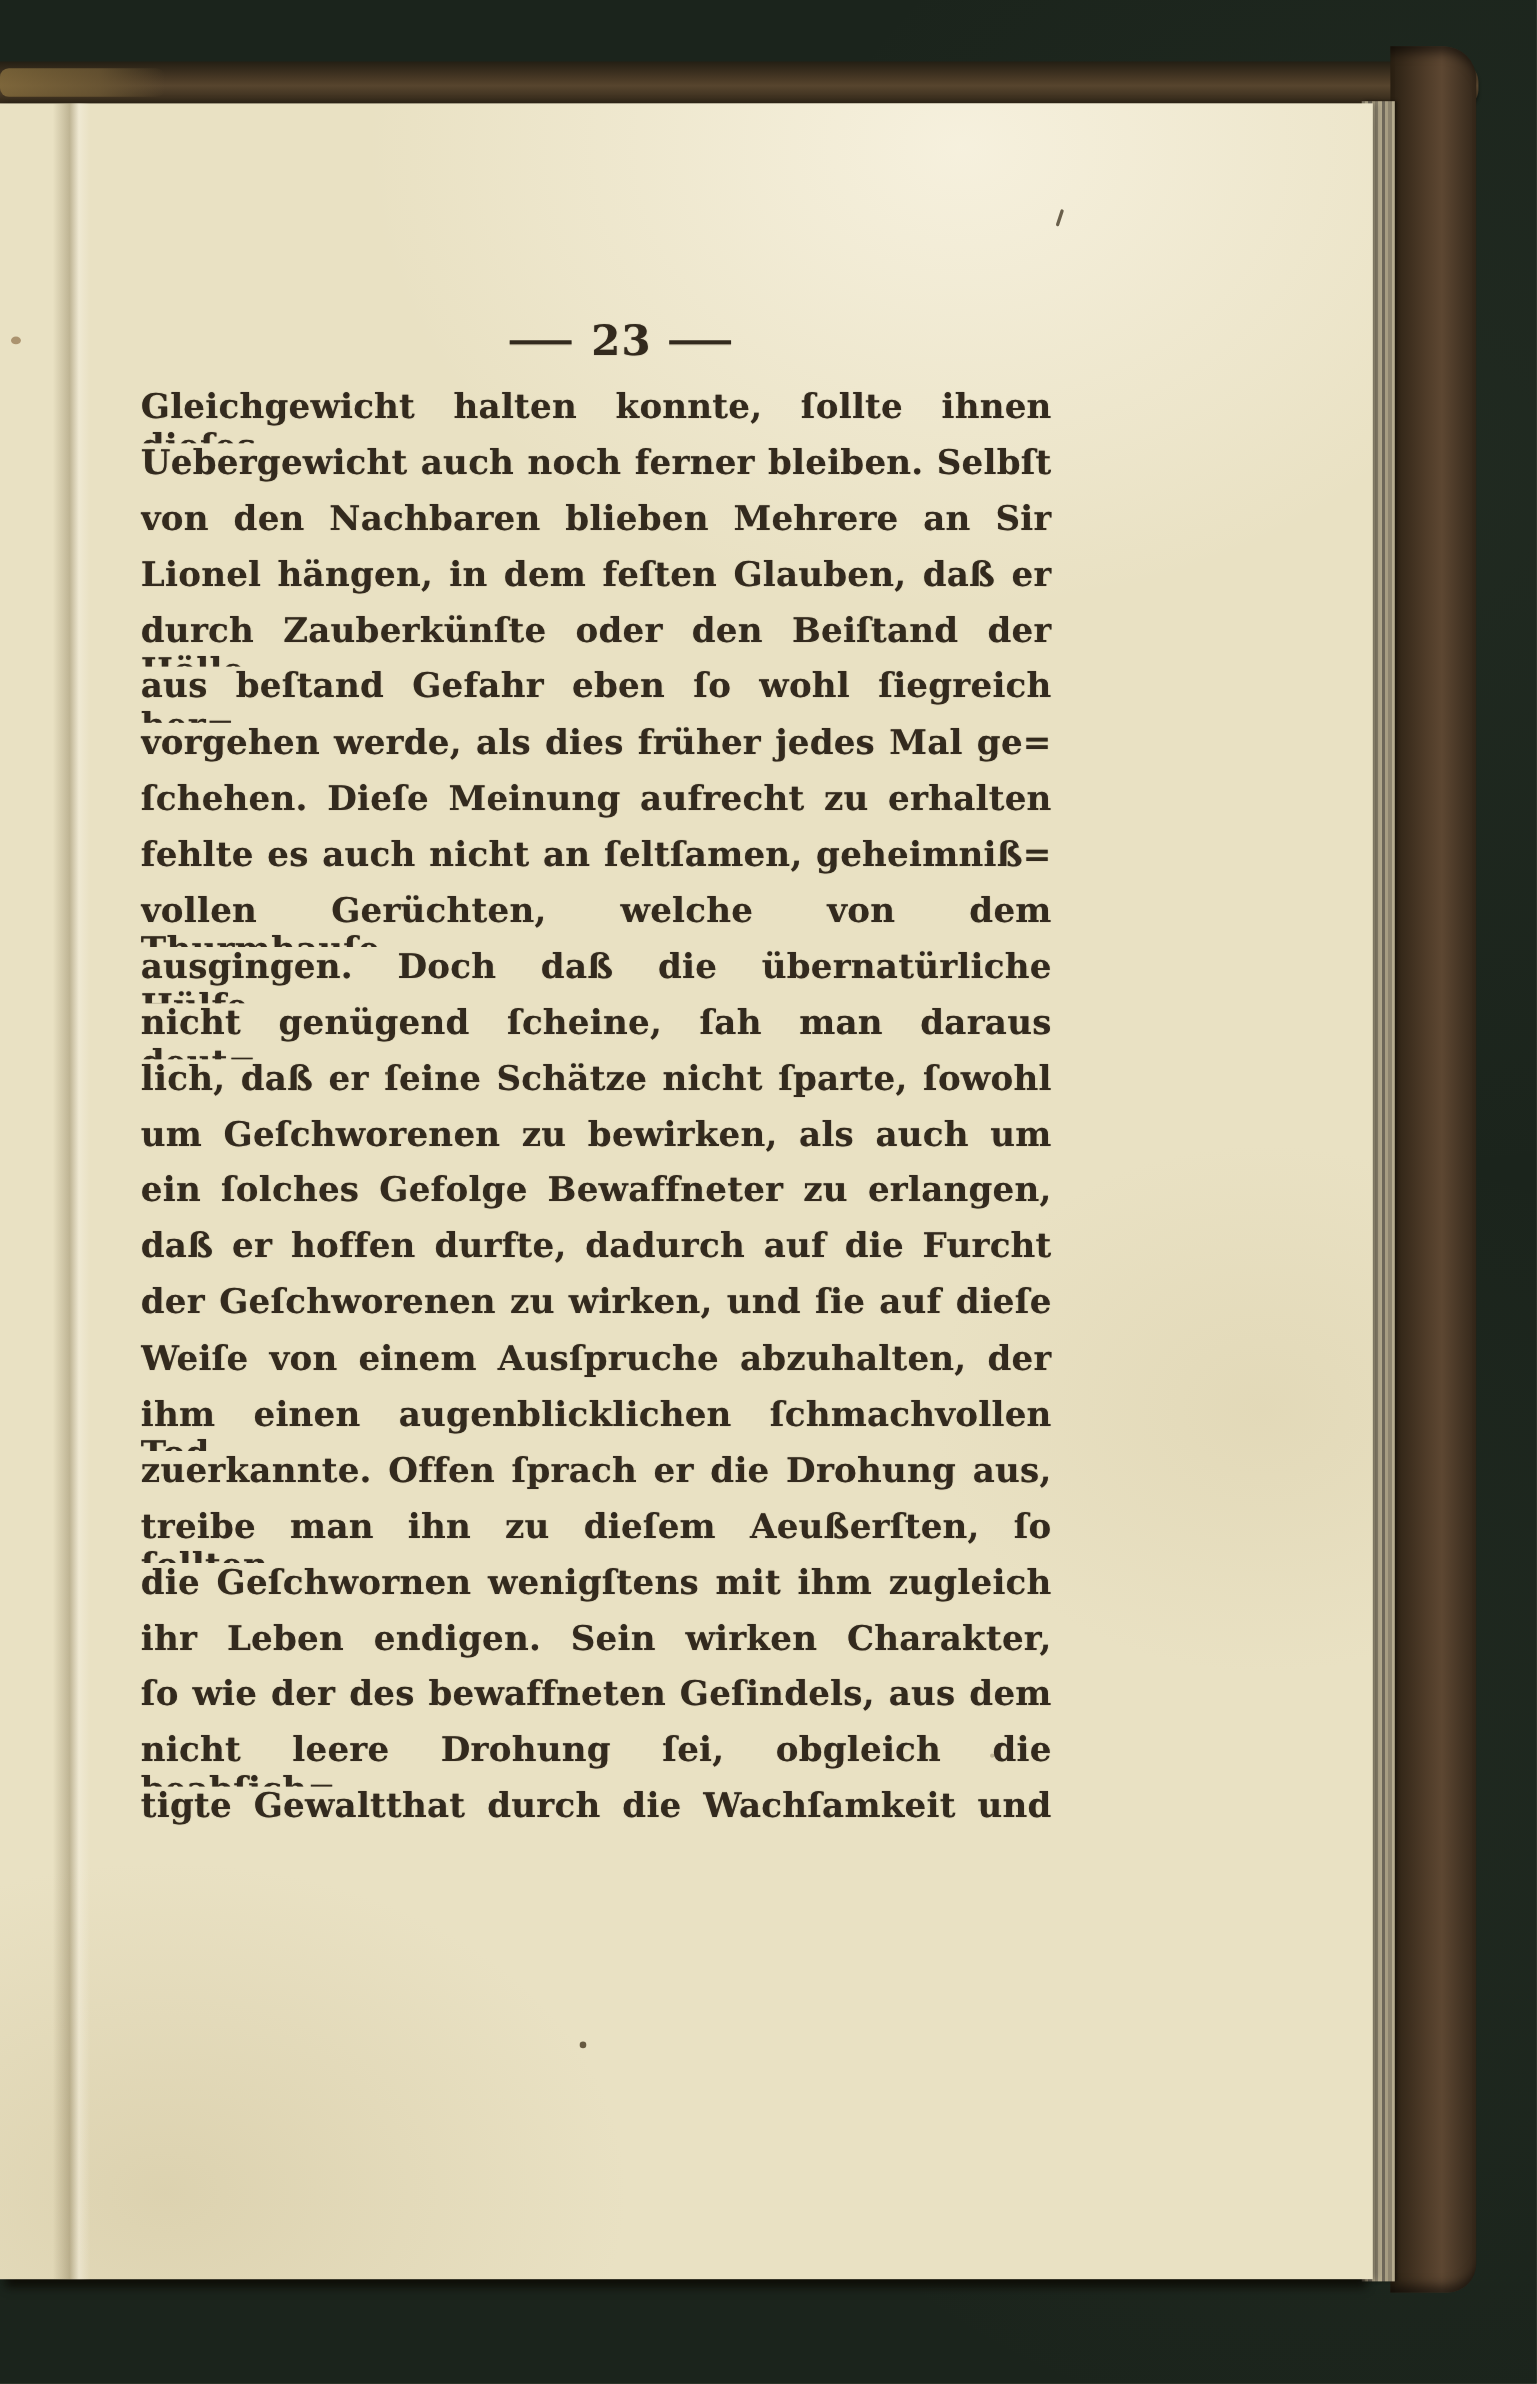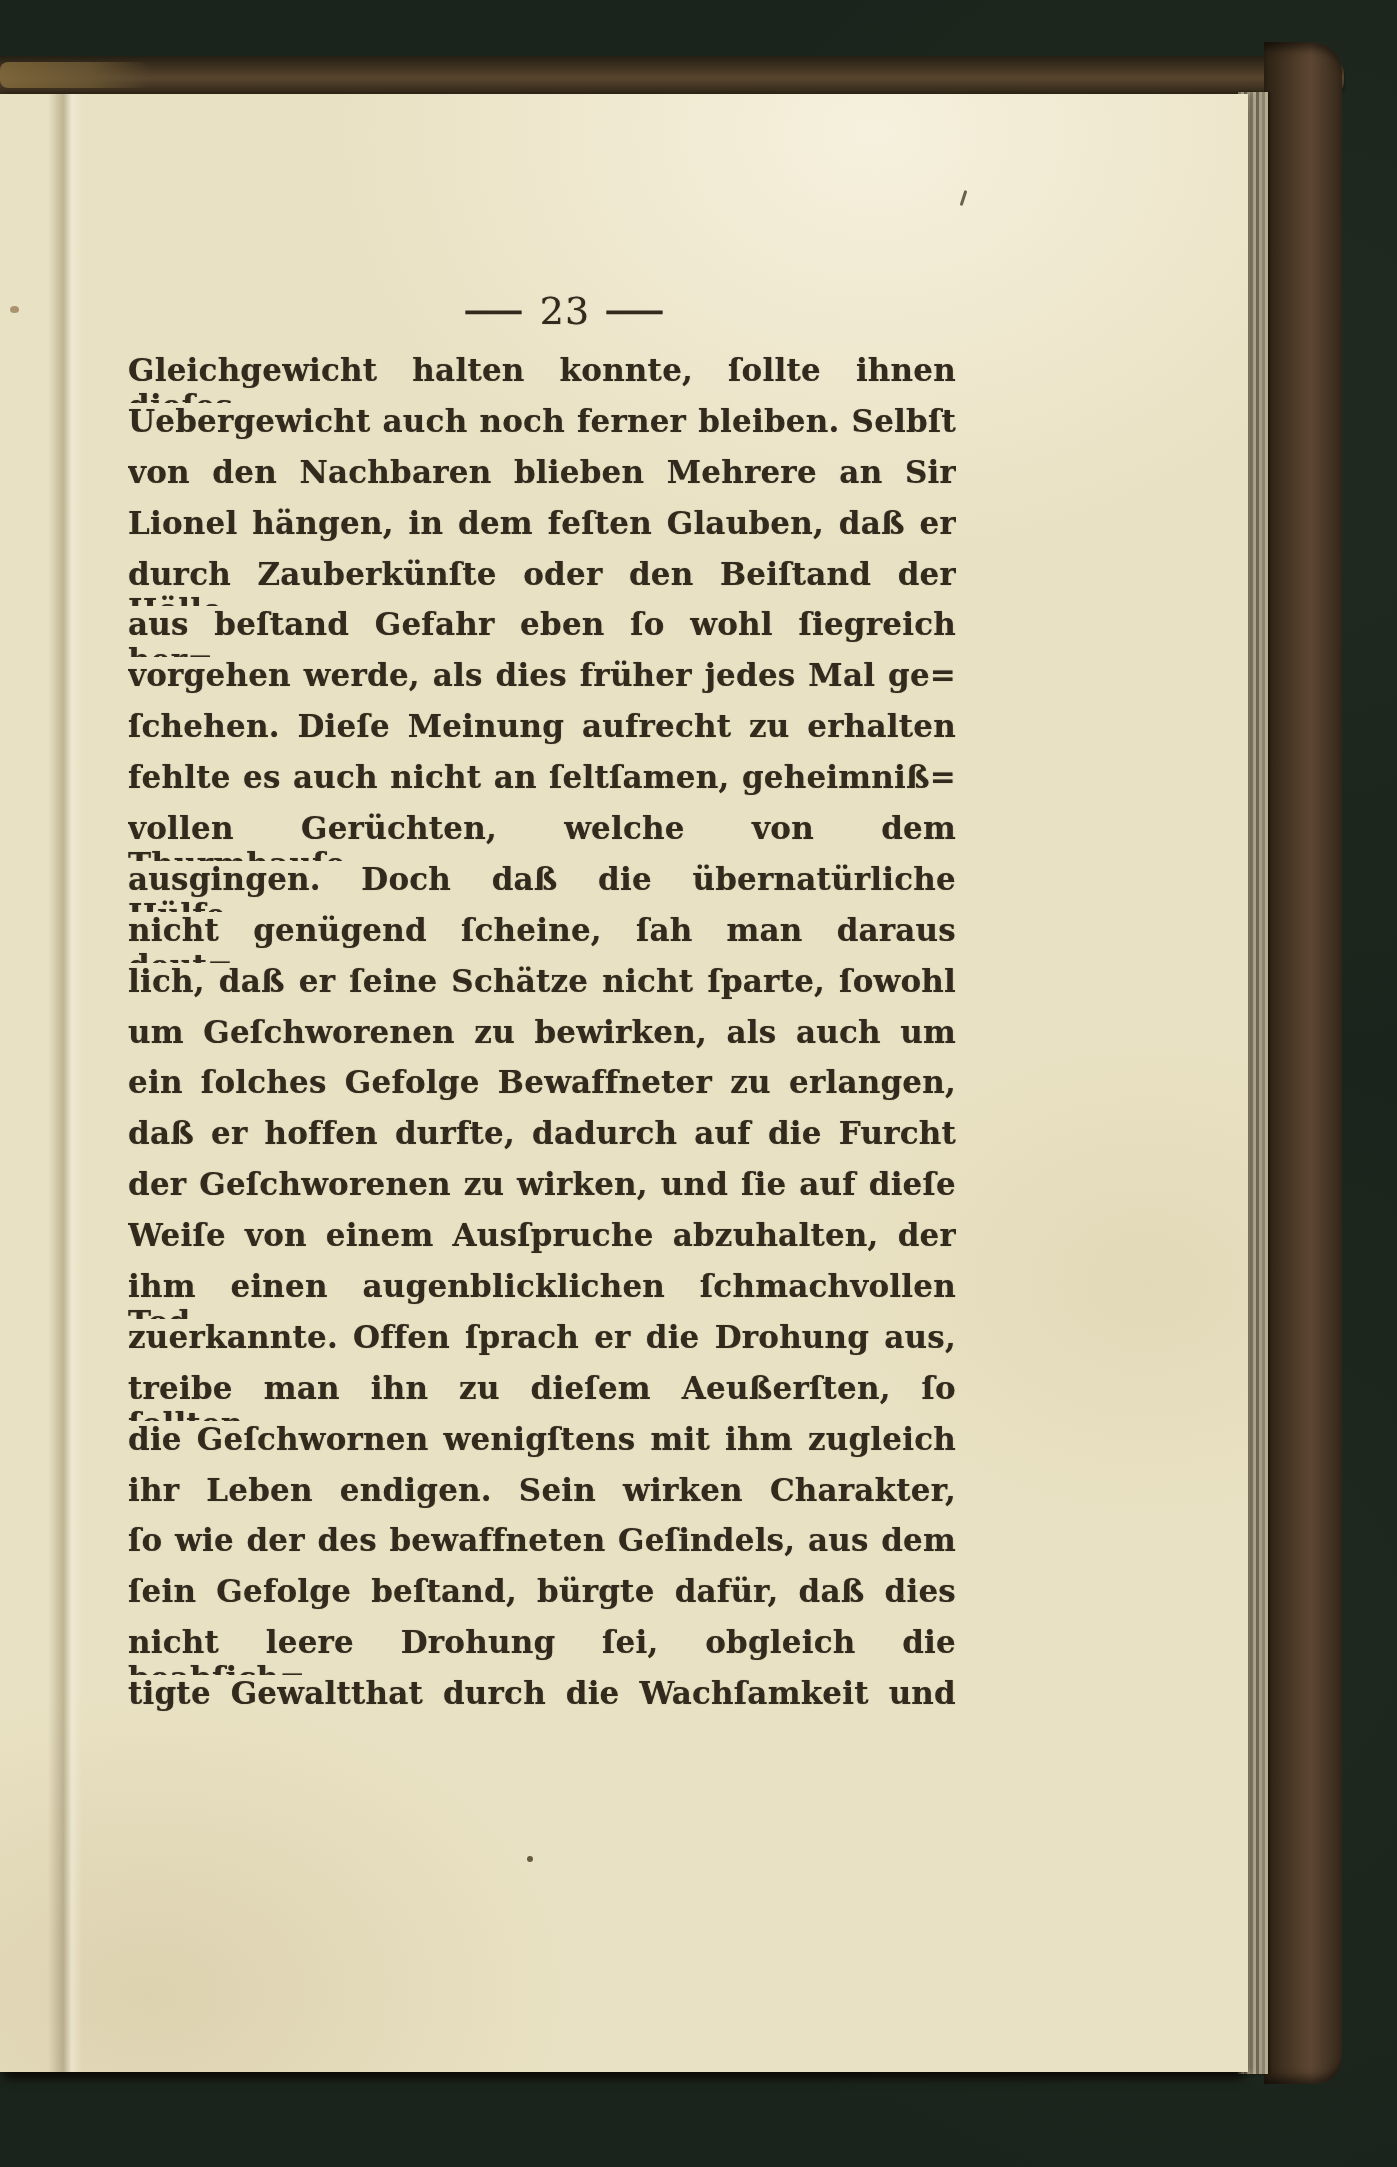--- a/index.html
+++ b/index.html
@@ -72,21 +72,21 @@
     text-align:center;color:var(--ink,#332a1e);
     font-size:38px;line-height:48px;letter-spacing:1px;
     white-space:nowrap;
   }
   .page-header .dash{
     display:inline-block;transform:scaleX(2.1);
     margin:0 30px;font-weight:700;font-size:30px;vertical-align:4px;
     text-shadow:0 1px 0 rgba(50,40,20,.25);
   }
   .page-header .pagenum{
-    font-weight:400;
+    font-weight:700;
     text-shadow:0 0 1px rgba(45,35,18,.5);
   }
 
   
   .text-body{
     position:absolute;left:128px;top:258px;width:828px;
     color:var(--ink,#332a1e);
   }
   .line{
     height:50.9px;
@@ -141,21 +141,20 @@
         <div class="line">ein ſolches Gefolge Bewaffneter zu erlangen,</div>
         <div class="line">daß er hoffen durfte, dadurch auf die Furcht</div>
         <div class="line">der Geſchworenen zu wirken, und ſie auf dieſe</div>
         <div class="line">Weiſe von einem Ausſpruche abzuhalten, der</div>
         <div class="line">ihm einen augenblicklichen ſchmachvollen Tod</div>
         <div class="line">zuerkannte.  Offen ſprach er die Drohung aus,</div>
         <div class="line">treibe man ihn zu dieſem Aeußerſten, ſo ſollten</div>
         <div class="line">die Geſchwornen wenigſtens mit ihm zugleich</div>
         <div class="line">ihr Leben endigen.   Sein wirken Charakter,</div>
         <div class="line">ſo wie der des bewaffneten Geſindels, aus dem</div>
-        <div class="line">ſein Gefolge beſtand, bürgte dafür, daß dies</div>
         <div class="line">nicht leere Drohung ſei, obgleich die beabſich=</div>
         <div class="line">tigte Gewaltthat durch die Wachſamkeit und</div>
       </div>
 
     <div class="speck s1"></div>
     <div class="speck s2"></div>
     <div class="speck s3"></div>
     <div class="speck s4"></div>
     <div class="speck s5"></div>
   </div>

